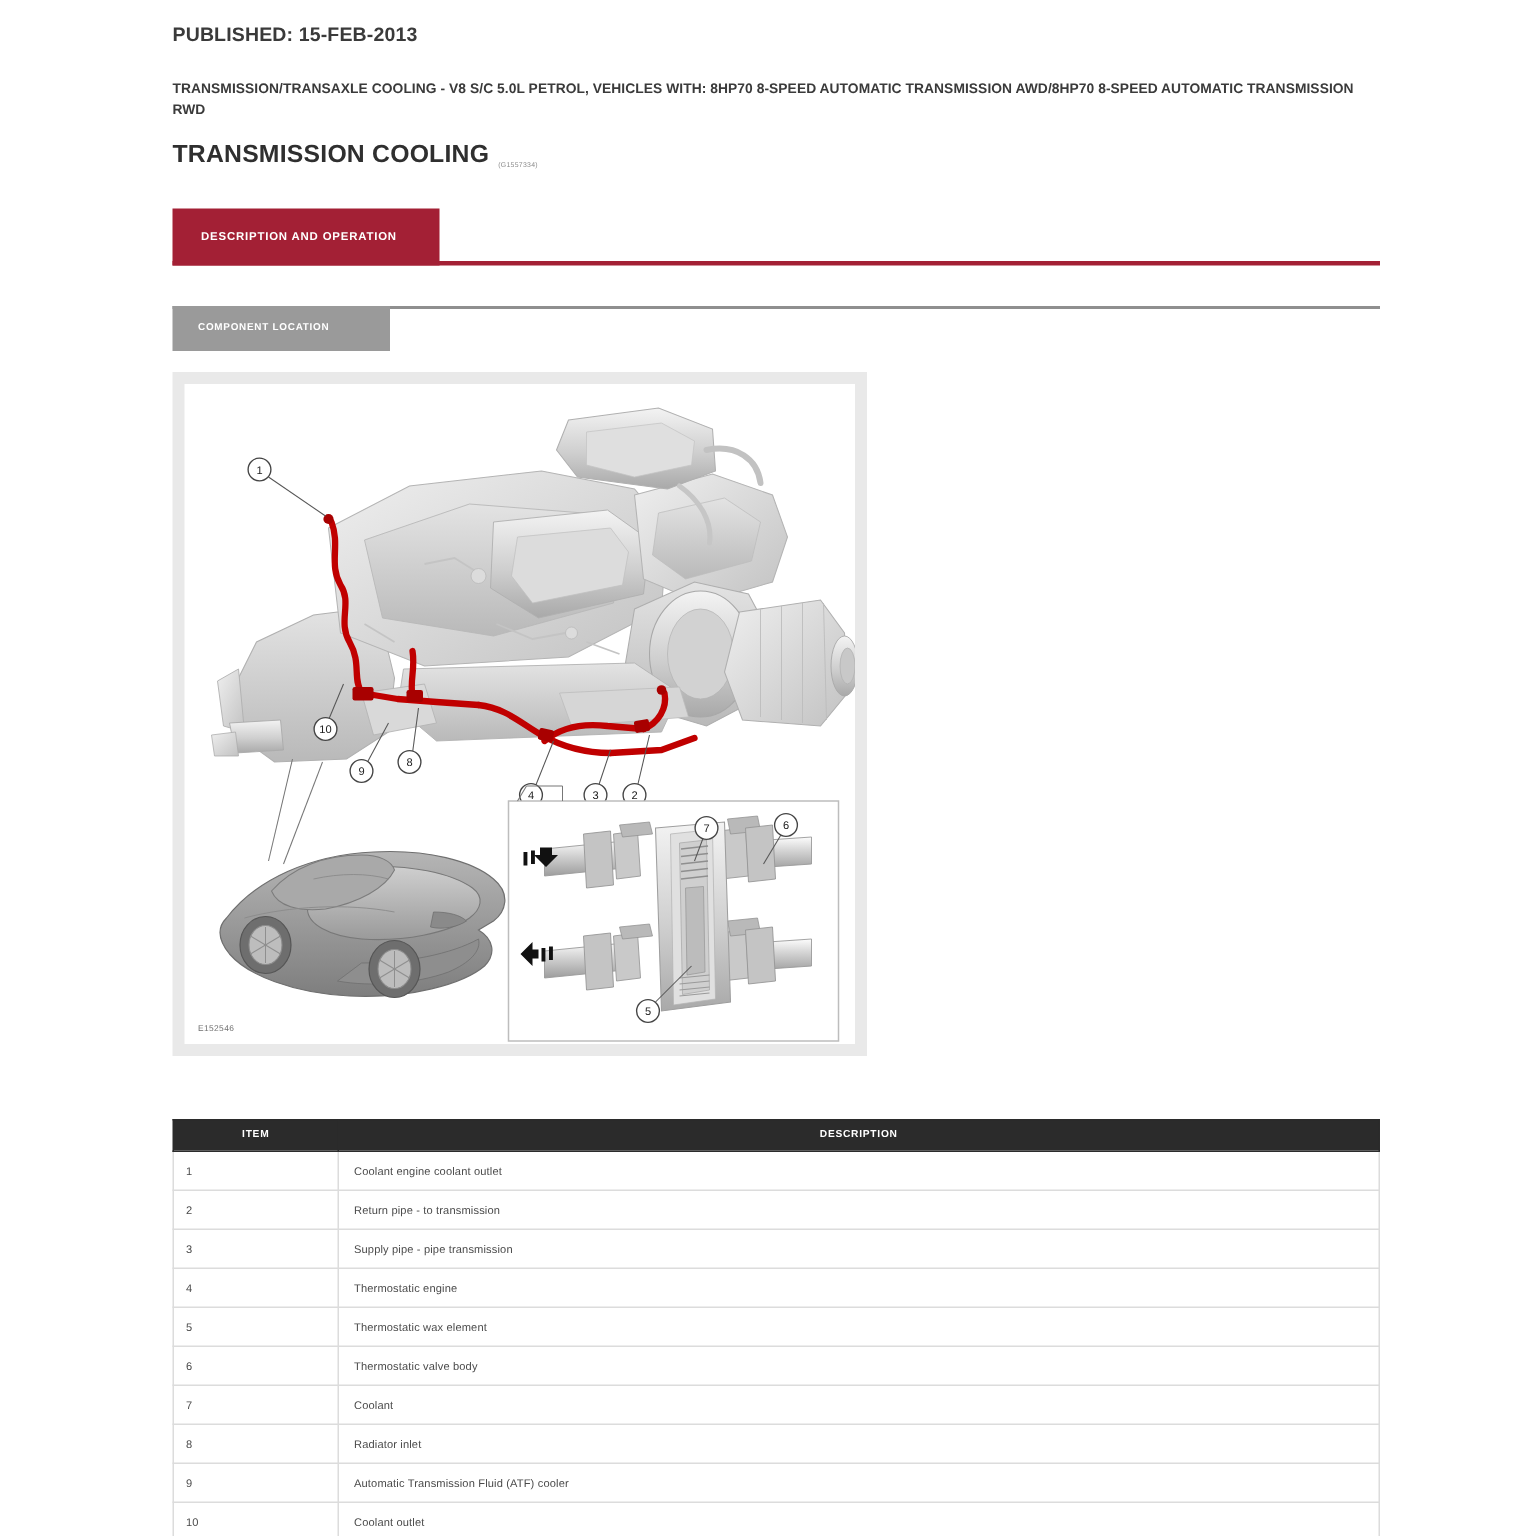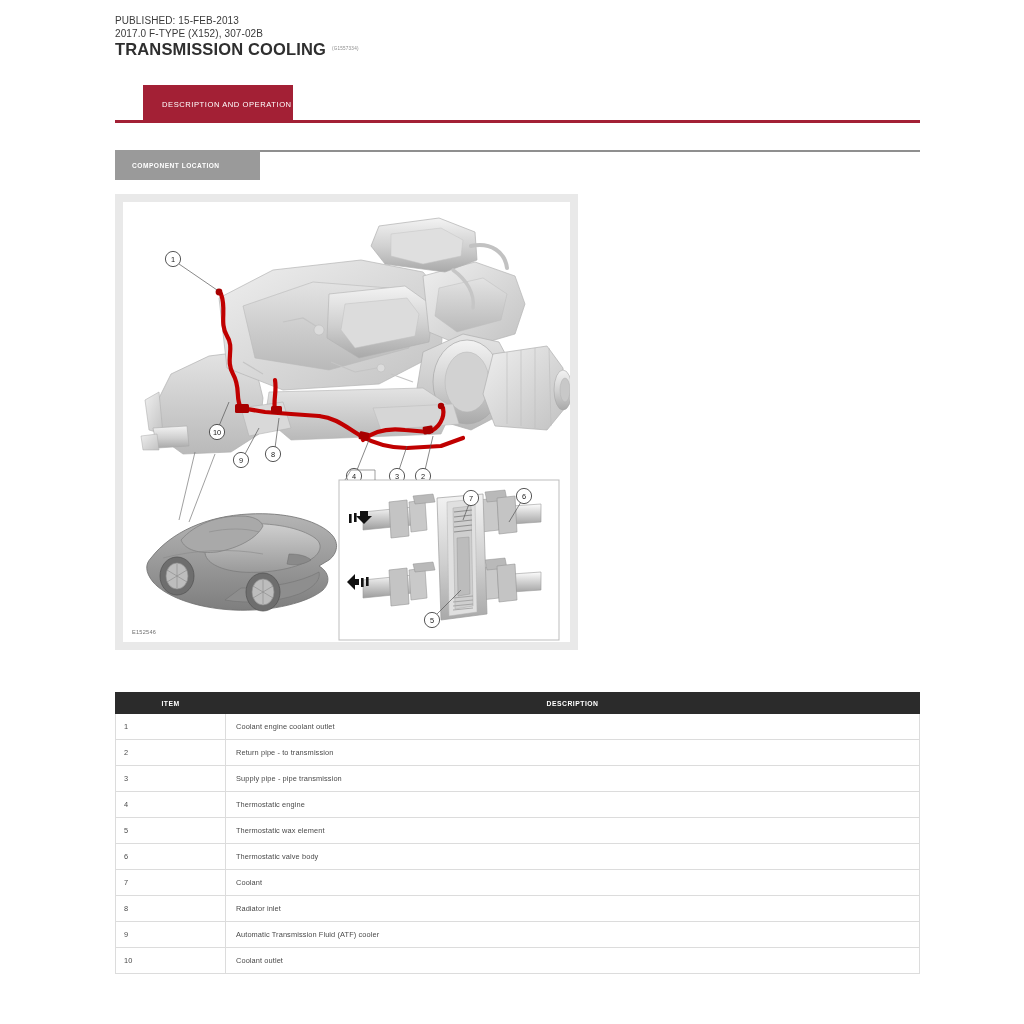--- a/index.html
+++ b/index.html
@@ -19,43 +19,44 @@
   .page {
     position: relative;
     width: 1024px;
     height: 1024px;
     box-sizing: border-box;
     padding: 14px 104px 0 115px;
   }
 
   
   .meta {
-    font-size: 10px;
+    font-size: 13px;
     line-height: 1.32;
-    font-weight: normal;
+    font-weight: bold;
     color: #3a3a3a;
     letter-spacing: .1px;
   }
   .meta div { white-space: nowrap; }
 
   
   .pathline {
     margin-top: 22px;
     font-size: 9.2px;
     font-weight: bold;
     line-height: 1.45;
     color: #3a3a3a;
     letter-spacing: .05px;
     max-width: 790px;
   }
 
   
   .title-row {
+    margin-top: 14px;
     display: flex;
-    align-items: center;
+    align-items: flex-end;
   }
   .title {
     font-size: 16.5px;
     font-weight: bold;
     color: #2f2f2f;
     letter-spacing: .15px;
   }
   .title-ref {
     font-size: 4.6px;
     color: #8b8b8b;
@@ -69,31 +70,30 @@
   .tab-rule {
     position: absolute;
     left: 0; right: 0; bottom: 0;
     height: 3px;
     background: #a32035;
   }
   .tab-primary {
     position: absolute;
     left: 0; bottom: 0;
     height: 38px;
-    width: 150px;
+    width: 178px;
     background: #a32035;
     color: #ffffff;
     font-size: 7.6px;
-    font-weight: normal;
+    font-weight: bold;
     letter-spacing: .55px;
     display: flex;
     align-items: center;
     padding-left: 19px;
     box-sizing: border-box;
-    margin-left: 28px;
   }
 
   
   .subtab-block { position: relative; margin-top: 27px; height: 30px; }
   .subtab-rule {
     position: absolute;
     left: 0; right: 0; top: 0;
     height: 2px;
     background: #8f8f8f;
   }
@@ -168,23 +168,23 @@
   }
   .tbl td.c-item { padding-left: 8px; }
 </style>
 </head>
 <body>
 
 <div class="page">
 
   <div class="meta">
     <div>PUBLISHED: 15-FEB-2013</div>
-    <div>2017.0 F-TYPE (X152), 307-02B</div>
   </div>
 
+  <div class="pathline">TRANSMISSION/TRANSAXLE COOLING - V8 S/C 5.0L PETROL, VEHICLES WITH: 8HP70 8-SPEED AUTOMATIC TRANSMISSION AWD/8HP70 8-SPEED AUTOMATIC TRANSMISSION RWD</div>
 
   <div class="title-row">
     <span class="title">TRANSMISSION COOLING</span>
     <span class="title-ref">(G1557334)</span>
   </div>
 
   <div class="tab-block">
     <div class="tab-rule"></div>
     <div class="tab-primary">DESCRIPTION AND OPERATION</div>
   </div>

